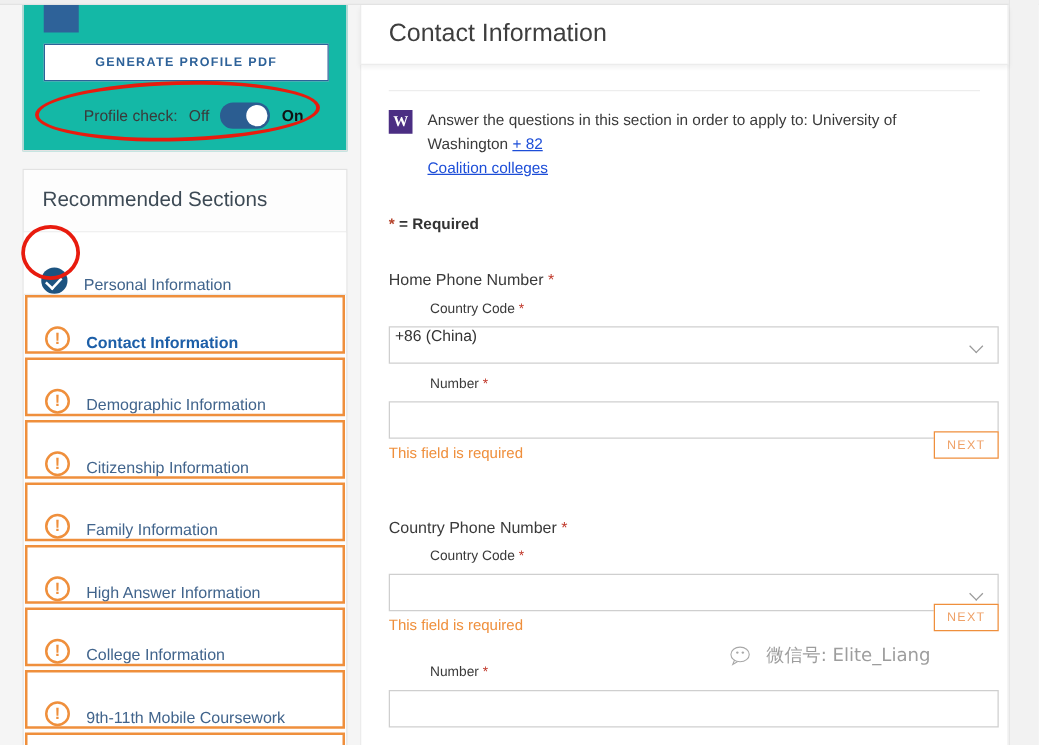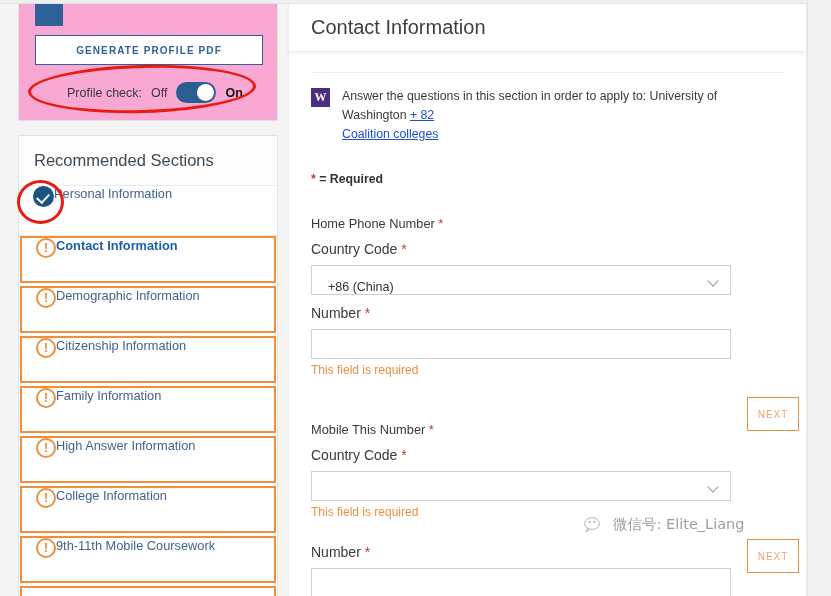--- a/index.html
+++ b/index.html
@@ -19,21 +19,21 @@
   .top-strip {
     position: absolute; top: 0; left: 0; width: 831px; height: 4px;
     background: #efefef; border-bottom: 1px solid #e3e3e3;
   }
 
   
   .sidebar { position: absolute; left: 0; top: 4px; width: 285px; height: 592px; }
 
   .profile-card {
     position: absolute; left: 18px; top: 0; width: 260px; height: 117px;
-    background: #f9a8d4; border: 1px solid #e2e2e2; border-top: none;
+    background: #14b8a6; border: 1px solid #e2e2e2; border-top: none;
   }
   .progress-chip {
     position: absolute; left: 16px; top: 0; width: 28px; height: 22px;
     background: #2e6299;
   }
   .gen-pdf-btn {
     position: absolute; left: 16px; top: 31px; width: 228px; height: 30px;
     border: 1px solid #2e6299; background: #ffffff;
     color: #2e6299; font-size: 10px; letter-spacing: 1.1px;
     display: flex; align-items: center; justify-content: center;
@@ -58,22 +58,22 @@
   
   .rec-panel {
     position: absolute; left: 18px; top: 131px; width: 260px; height: 465px;
     background: #fdfdfd; border: 1px solid #e2e2e2;
   }
   .rec-title {
     height: 50px; display: flex; align-items: center; padding-left: 15px;
     font-size: 16.5px; color: #3d4a55; border-bottom: 1px solid #ececec;
   }
   .sec-item {
-    position: relative; height: 50px; display: flex; align-items: flex-start;
-    gap: 0; padding-left: 14px; background: #fff; cursor: pointer;
+    position: relative; height: 50px; display: flex; align-items: flex-end;
+    gap: 13px; padding-left: 14px; background: #fff; cursor: pointer;
   }
   .sec-item.plain { border-bottom: 1px solid #ececec; }
   .sec-item.flag {
     margin: 0 1px 3px 1px; border: 2px solid #ef8f3c;
     height: 47px; background: #fff;
   }
   .sec-item.flag.active .sec-label { font-weight: bold; color: #1d5fa8; }
   .sec-label { font-size: 12.8px; color: #41648c; }
 
   .ico-check {
@@ -124,46 +124,46 @@
     display: flex; align-items: center; justify-content: center; flex: none;
     margin-top: 1px;
   }
   .apply-text { font-size: 12.3px; color: #3a3a3a; line-height: 19px; }
   .apply-text a { color: #1d4ed8; text-decoration: underline; }
 
   .req-key { margin-top: 28px; font-size: 12.3px; font-weight: bold; color: #333; }
   .req-key .star { color: #b5432b; }
 
   .grp-label { margin-top: 30px; font-size: 12.8px; color: #3a3a3a; }
-  .fld-label { margin-top: 10px; font-size: 14px; color: #3a3a3a; }
+  .fld-label { margin-top: 10px; font-size: 11px; color: #3a3a3a; margin-left: 33px; }
   .star { color: #c0392b; }
 
   .select-box, .text-box {
-    margin-top: 8px; height: 30px; width: 420px;
+    margin-top: 8px; height: 30px; width: 488px;
     border: 1px solid #cfcfcf; background: #fff;
-    display: flex; align-items: flex-end; padding: 0 16px;
+    display: flex; align-items: flex-start; padding: 0 4px;
     font-size: 12.5px; color: #333; position: relative; cursor: text;
   }
   .select-box { cursor: pointer; }
   .chevron {
     position: absolute; right: 13px; top: 11px;
     width: 8px; height: 8px; border: solid #9a9a9a;
     border-width: 0 1.6px 1.6px 0; transform: rotate(45deg);
   }
 
   .err-row { position: relative; width: 488px; height: 33px; }
   .err-msg {
     position: absolute; left: 0; top: 4px;
     font-size: 12px; color: #ef8f3c;
   }
   .next-btn {
-    position: absolute; right: 0; top: -6px; width: 52px; height: 34px;
+    position: absolute; right: 0; top: -6px; width: 52px; height: 22px;
     border: 1px solid #ef8f3c; background: #fff; color: #efa269;
     font-size: 10px; letter-spacing: 1px; cursor: pointer;
-    display: flex; align-items: center; justify-content: center; margin-top: 44px;
+    display: flex; align-items: center; justify-content: center;
   }
 
   
   .annot { position: absolute; border: 3px solid #e81b0e; border-radius: 50%;
            pointer-events: none; z-index: 40; }
   #annot-toggle { left: 28px; top: 65px; width: 228px; height: 48px;
                   transform: rotate(-1.5deg); }
   #annot-check  { left: 17px; top: 180px; width: 47px; height: 44px; }
 
   
@@ -292,21 +292,21 @@
       </div>
       <div class="text-box">
         <span></span>
       </div>
       <div class="err-row">
         <span class="err-msg">This field is required</span>
         <div class="next-btn">NEXT</div>
       </div>
 
       <div class="grp-label">
-        <span>Mobile This Number</span>
+        <span>Country Phone Number</span>
         <span class="star">*</span>
       </div>
 
       <div class="fld-label">
         <span>Country Code</span>
         <span class="star">*</span>
       </div>
       <div class="select-box">
         <span></span>
         <span class="chevron"></span>

